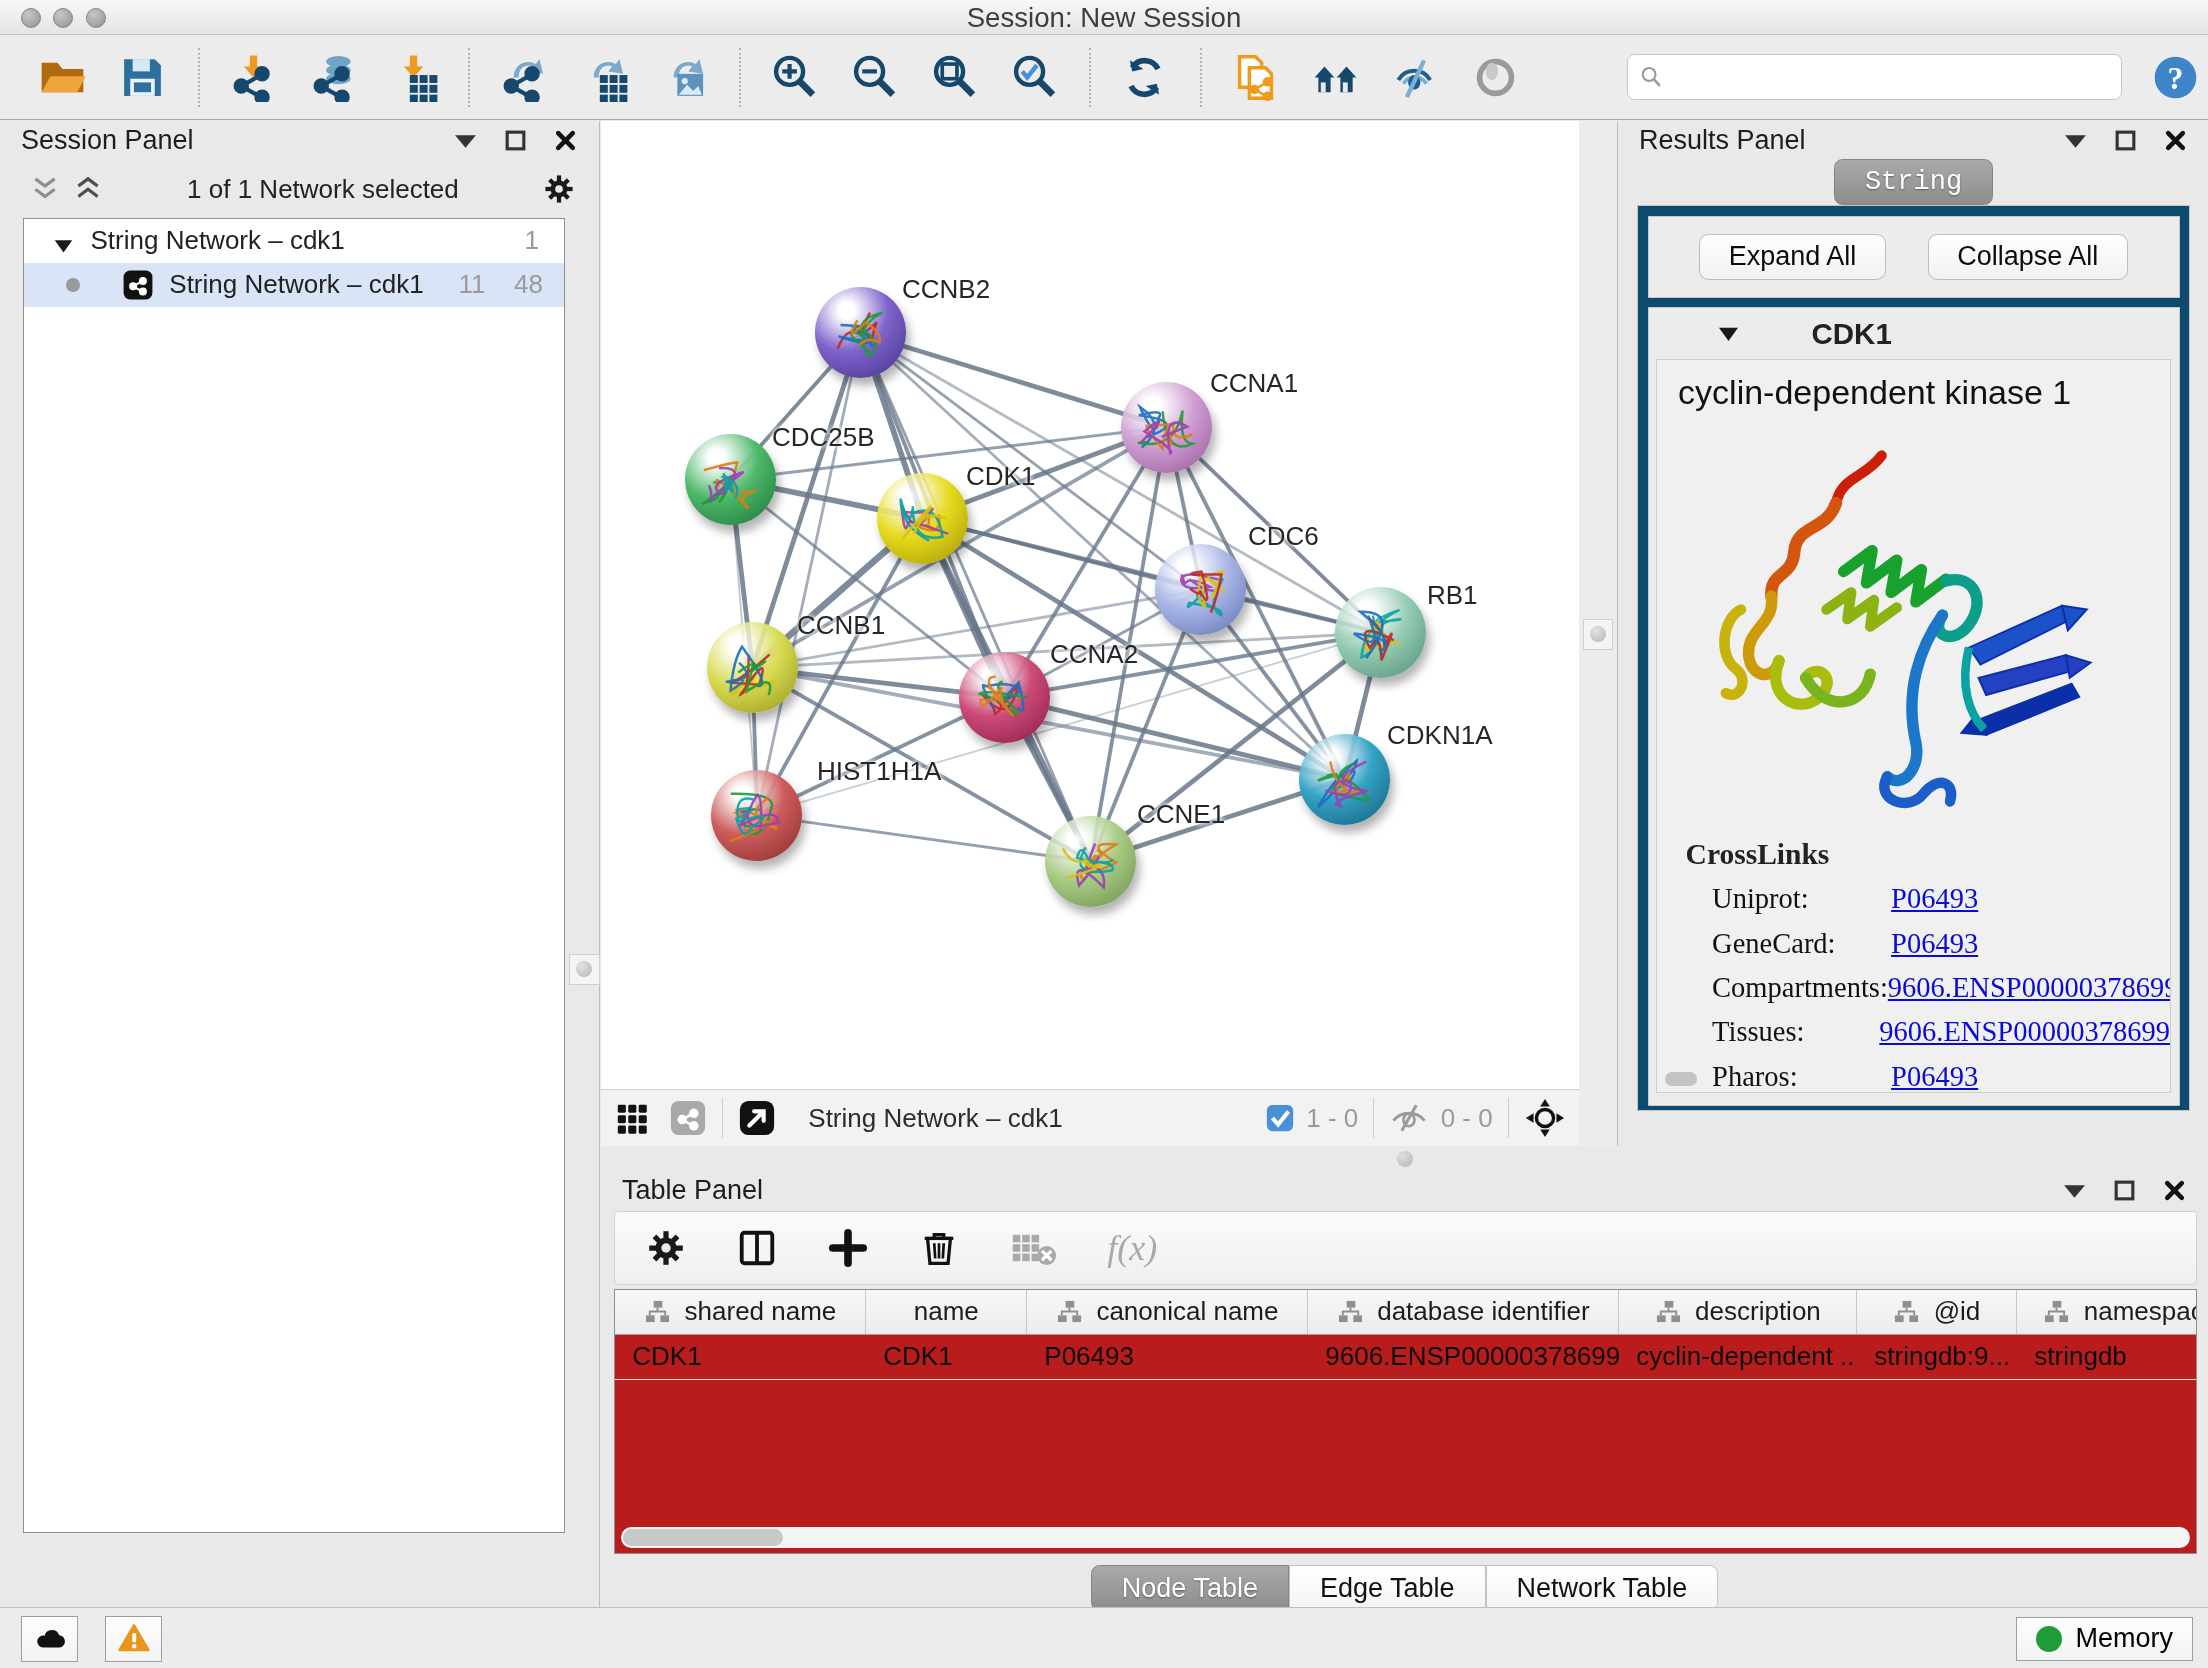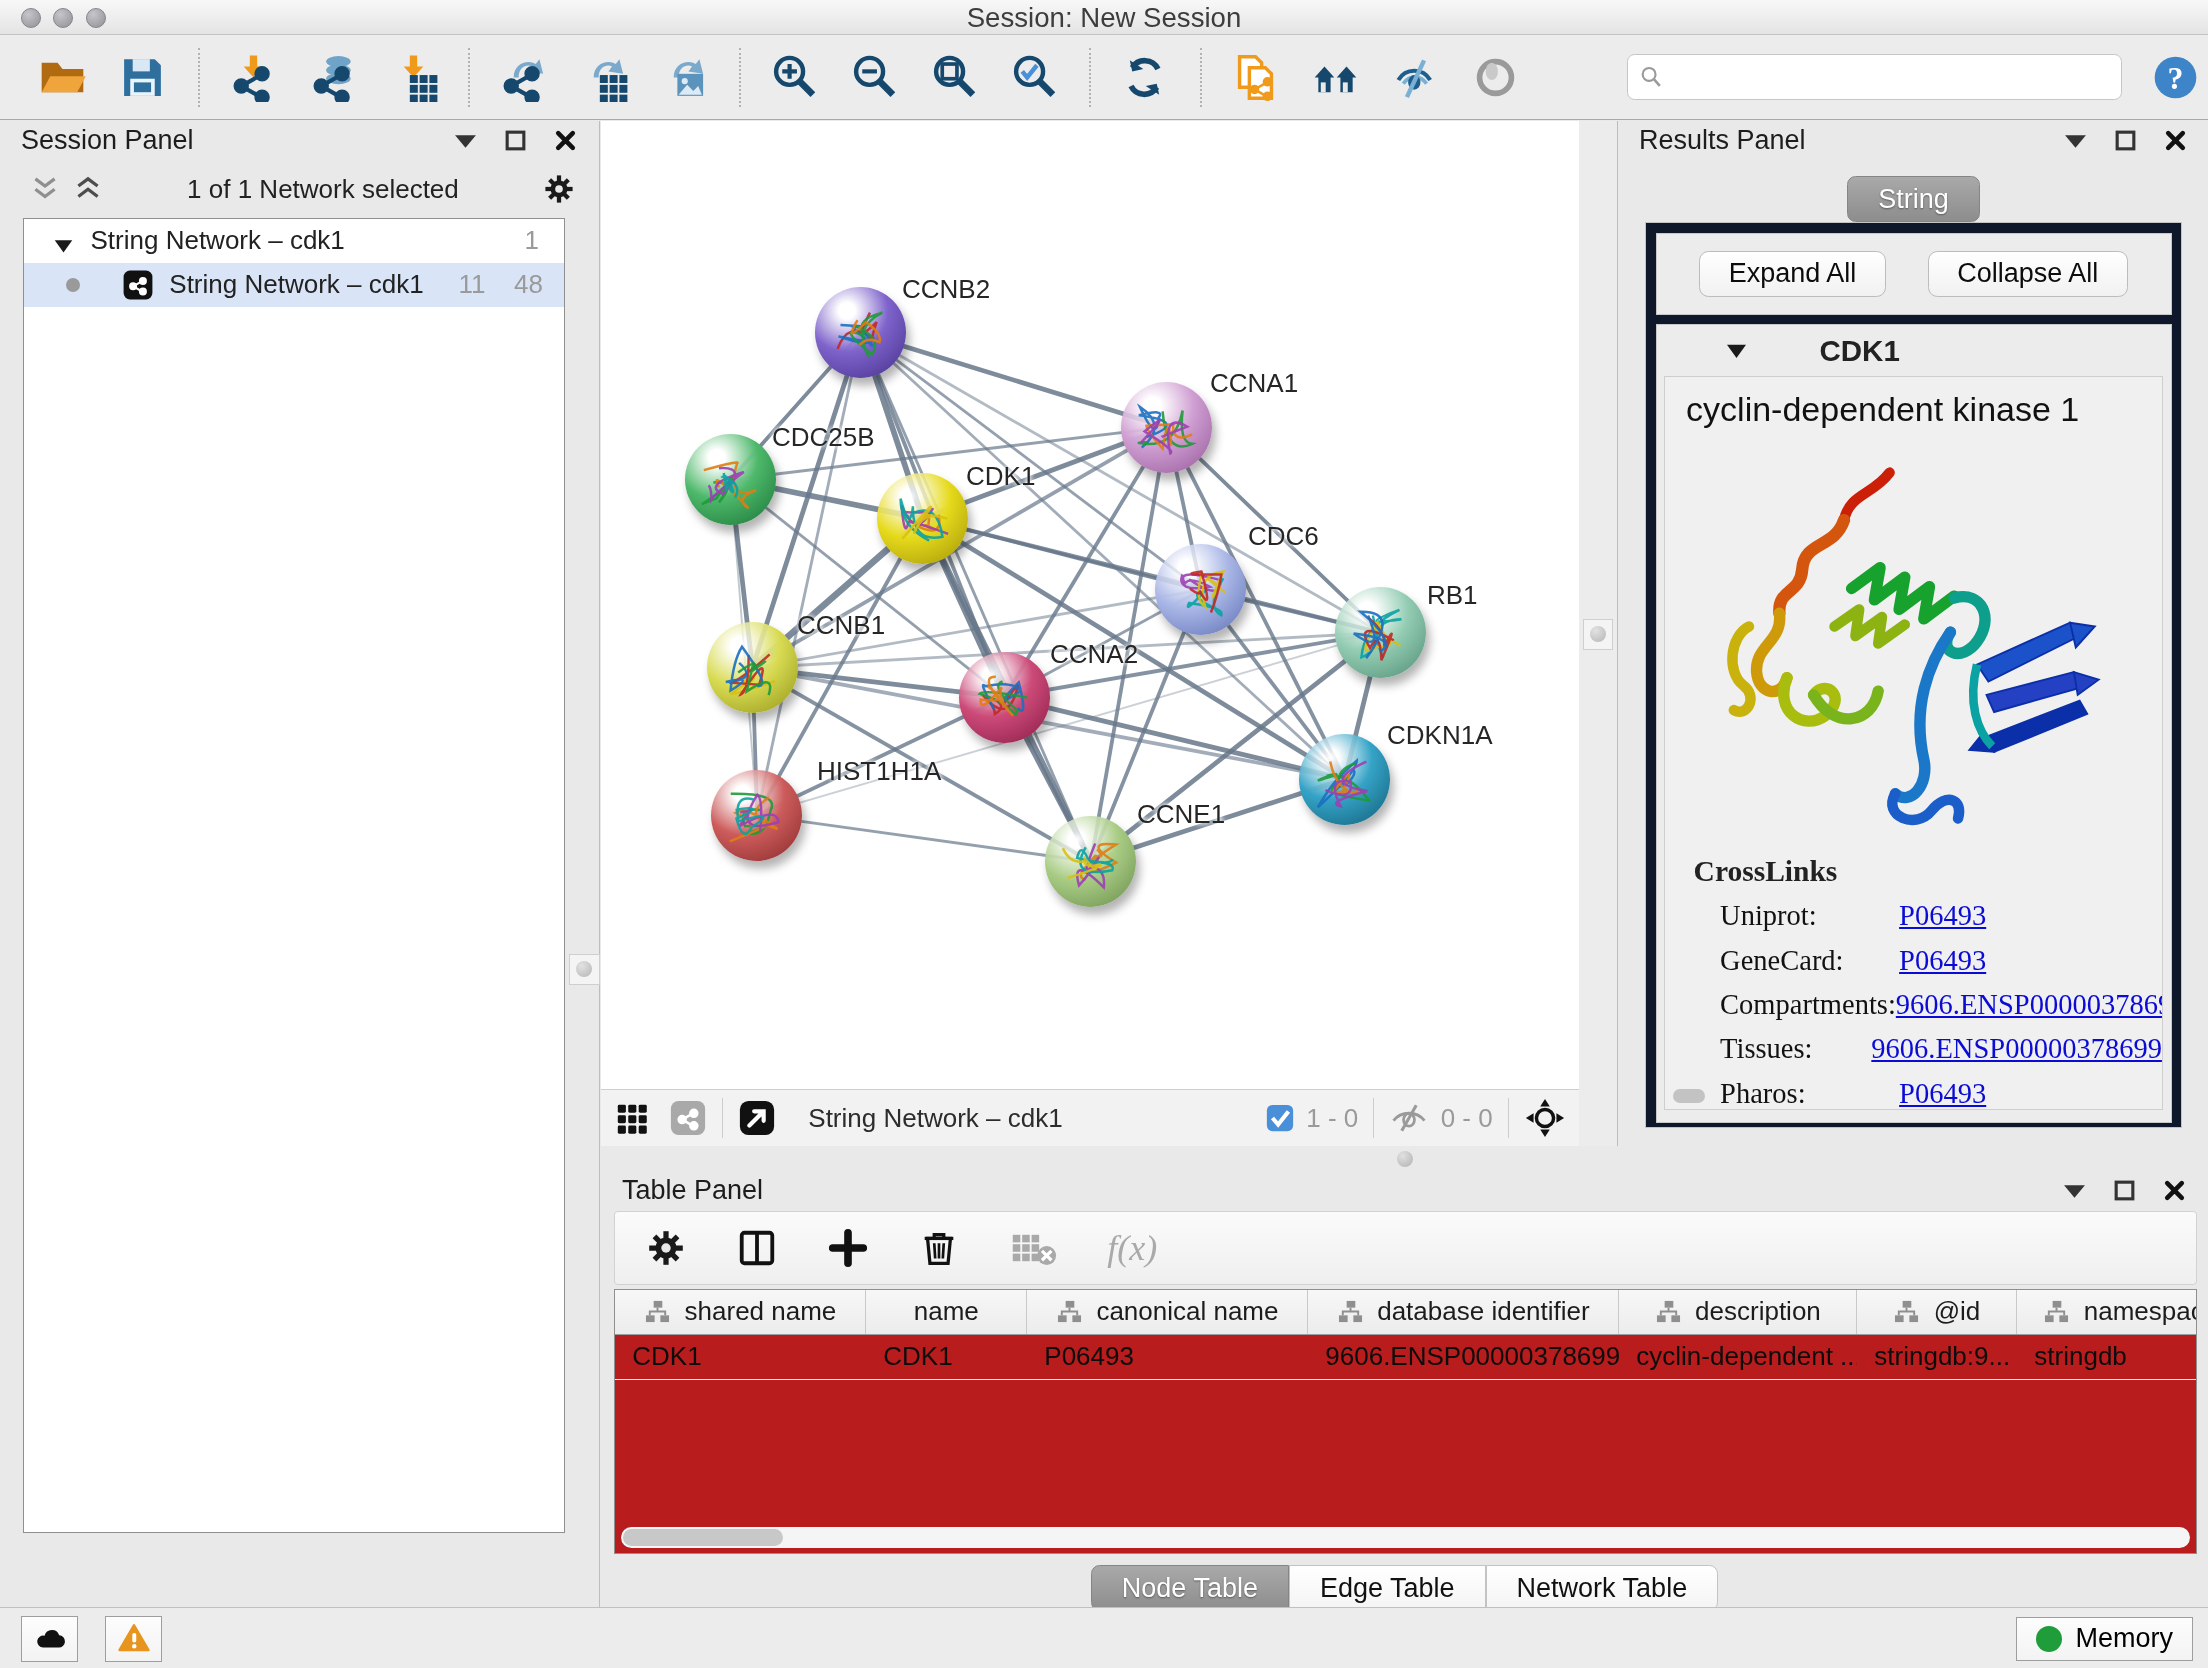--- a/index.html
+++ b/index.html
@@ -62,22 +62,22 @@
   .ns-text{font-size:26px;color:#2c2c2c;margin-left:32px;}
   .ns-count{font-size:26px;color:#9a9a9a;margin-left:11.4px;}
   #right-gutter{position:absolute;left:1579px;top:121px;width:38px;height:1025px;background:#ececec;}
   .v-handle{position:absolute;width:28.5px;height:28.5px;background:#f4f4f4;border:1px solid #cfcfcf;
             display:flex;align-items:center;justify-content:center;}
   .v-handle i{width:16px;height:16px;border-radius:50%;
               background:radial-gradient(circle at 35% 30%,#e2e2e2,#b5b5b5);display:block;}
   
   #results-panel{position:absolute;left:1617px;top:121px;width:592px;height:1025px;background:#e9e9e9;
                  border-left:1.9px solid #bdbdbd;box-sizing:border-box;}
-  .rp-tabrow{display:flex;justify-content:center;margin-top:17px;}
-  .rp-content{margin:0 27px;border:1.9px solid #c4c4c4;background:#0f172a;height:904px;}
+  .rp-tabrow{display:flex;justify-content:center;margin-top:0;font-family:Liberation Mono, monospace;}
+  .rp-content{margin:0 19px;border:1.9px solid #c4c4c4;background:#0c4a6e;height:904px;}
   .rp-box1{margin:9.5px;border:1.9px solid #c8c8c8;background:#ececec;height:80px;display:flex;
            align-items:center;justify-content:center;gap:42px;}
   .btn{background:linear-gradient(#ffffff,#f1f1f1);border:1.9px solid #bcbcbc;border-radius:9.5px;
        height:46px;padding:0 28.5px;font-size:27px;color:#0c0c0c;display:flex;align-items:center;cursor:pointer;}
   .rp-box2{margin:0 9.5px;border:1.9px solid #c8c8c8;height:797px;background:#ececec;}
   .entry-header{height:51px;display:flex;align-items:center;padding-left:68px;gap:72px;}
   .entry-header .name{font-size:29.5px;font-weight:bold;}
   .entry-body{margin:0 7.6px;background:#f0f0f0;border:1.9px solid #cecece;height:732px;position:relative;overflow:hidden;}
   .entry-desc{padding:13.3px 0 0 21px;font-size:34px;color:#111;}
   .protein{display:block;margin:17px auto 0 27px;}

